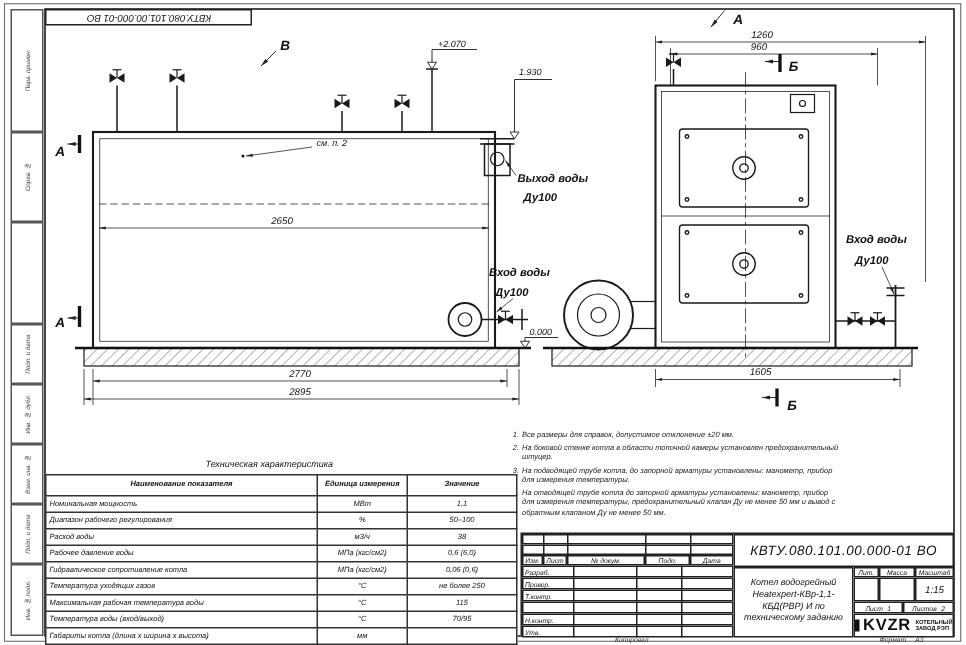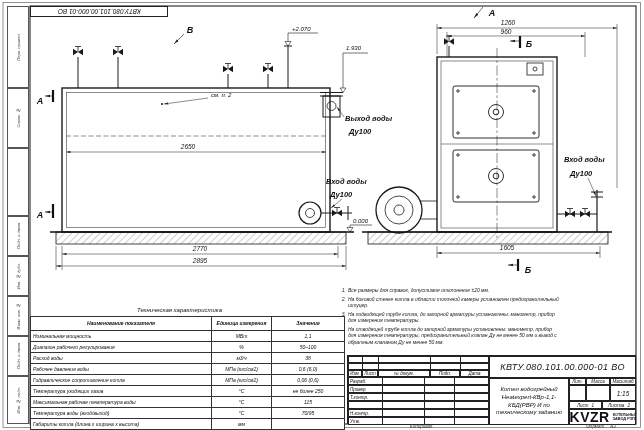--- a/index.html
+++ b/index.html
@@ -36,21 +36,21 @@
   .tb{position:absolute;left:347px;top:355px;width:289px;height:69px;border:1.1px solid #222;
       box-sizing:border-box;background:#fff;}
   .cell{position:absolute;border:0.6px solid #222;box-sizing:border-box;display:flex;
         align-items:center;justify-content:center;overflow:hidden;background:#fff;}
   .tb-s{font-size:4.5px;font-style:italic;}
   .vline{position:absolute;width:0;border-left:0.6px solid #222;}
   .docnum{font-size:9px;font-style:italic;letter-spacing:.4px;white-space:nowrap;}
   .product{font-size:6px;font-style:italic;text-align:center;line-height:1.3;padding:1px;}
   .scaleval{font-size:6.5px;font-style:italic;}
   .logo-mark{display:inline-block;width:5px;height:8px;background:#111;margin-right:2px;}
-  .logo-txt{font-weight:bold;font-size:14px;letter-spacing:.5px;}
+  .logo-txt{font-weight:bold;font-size:11px;letter-spacing:.5px;}
   .company{font-size:3.8px;line-height:1.15;margin-left:3px;text-align:left;font-weight:bold;}
   .bottom-note{position:absolute;top:424px;font-size:4.5px;font-style:italic;color:#333;}
 </style>
 </head>
 <body>
 
 <div class="sheet">
 
   <svg class="abs" style="left:0;top:0" width="644" height="430" viewBox="0 0 644 430">
     <defs>

